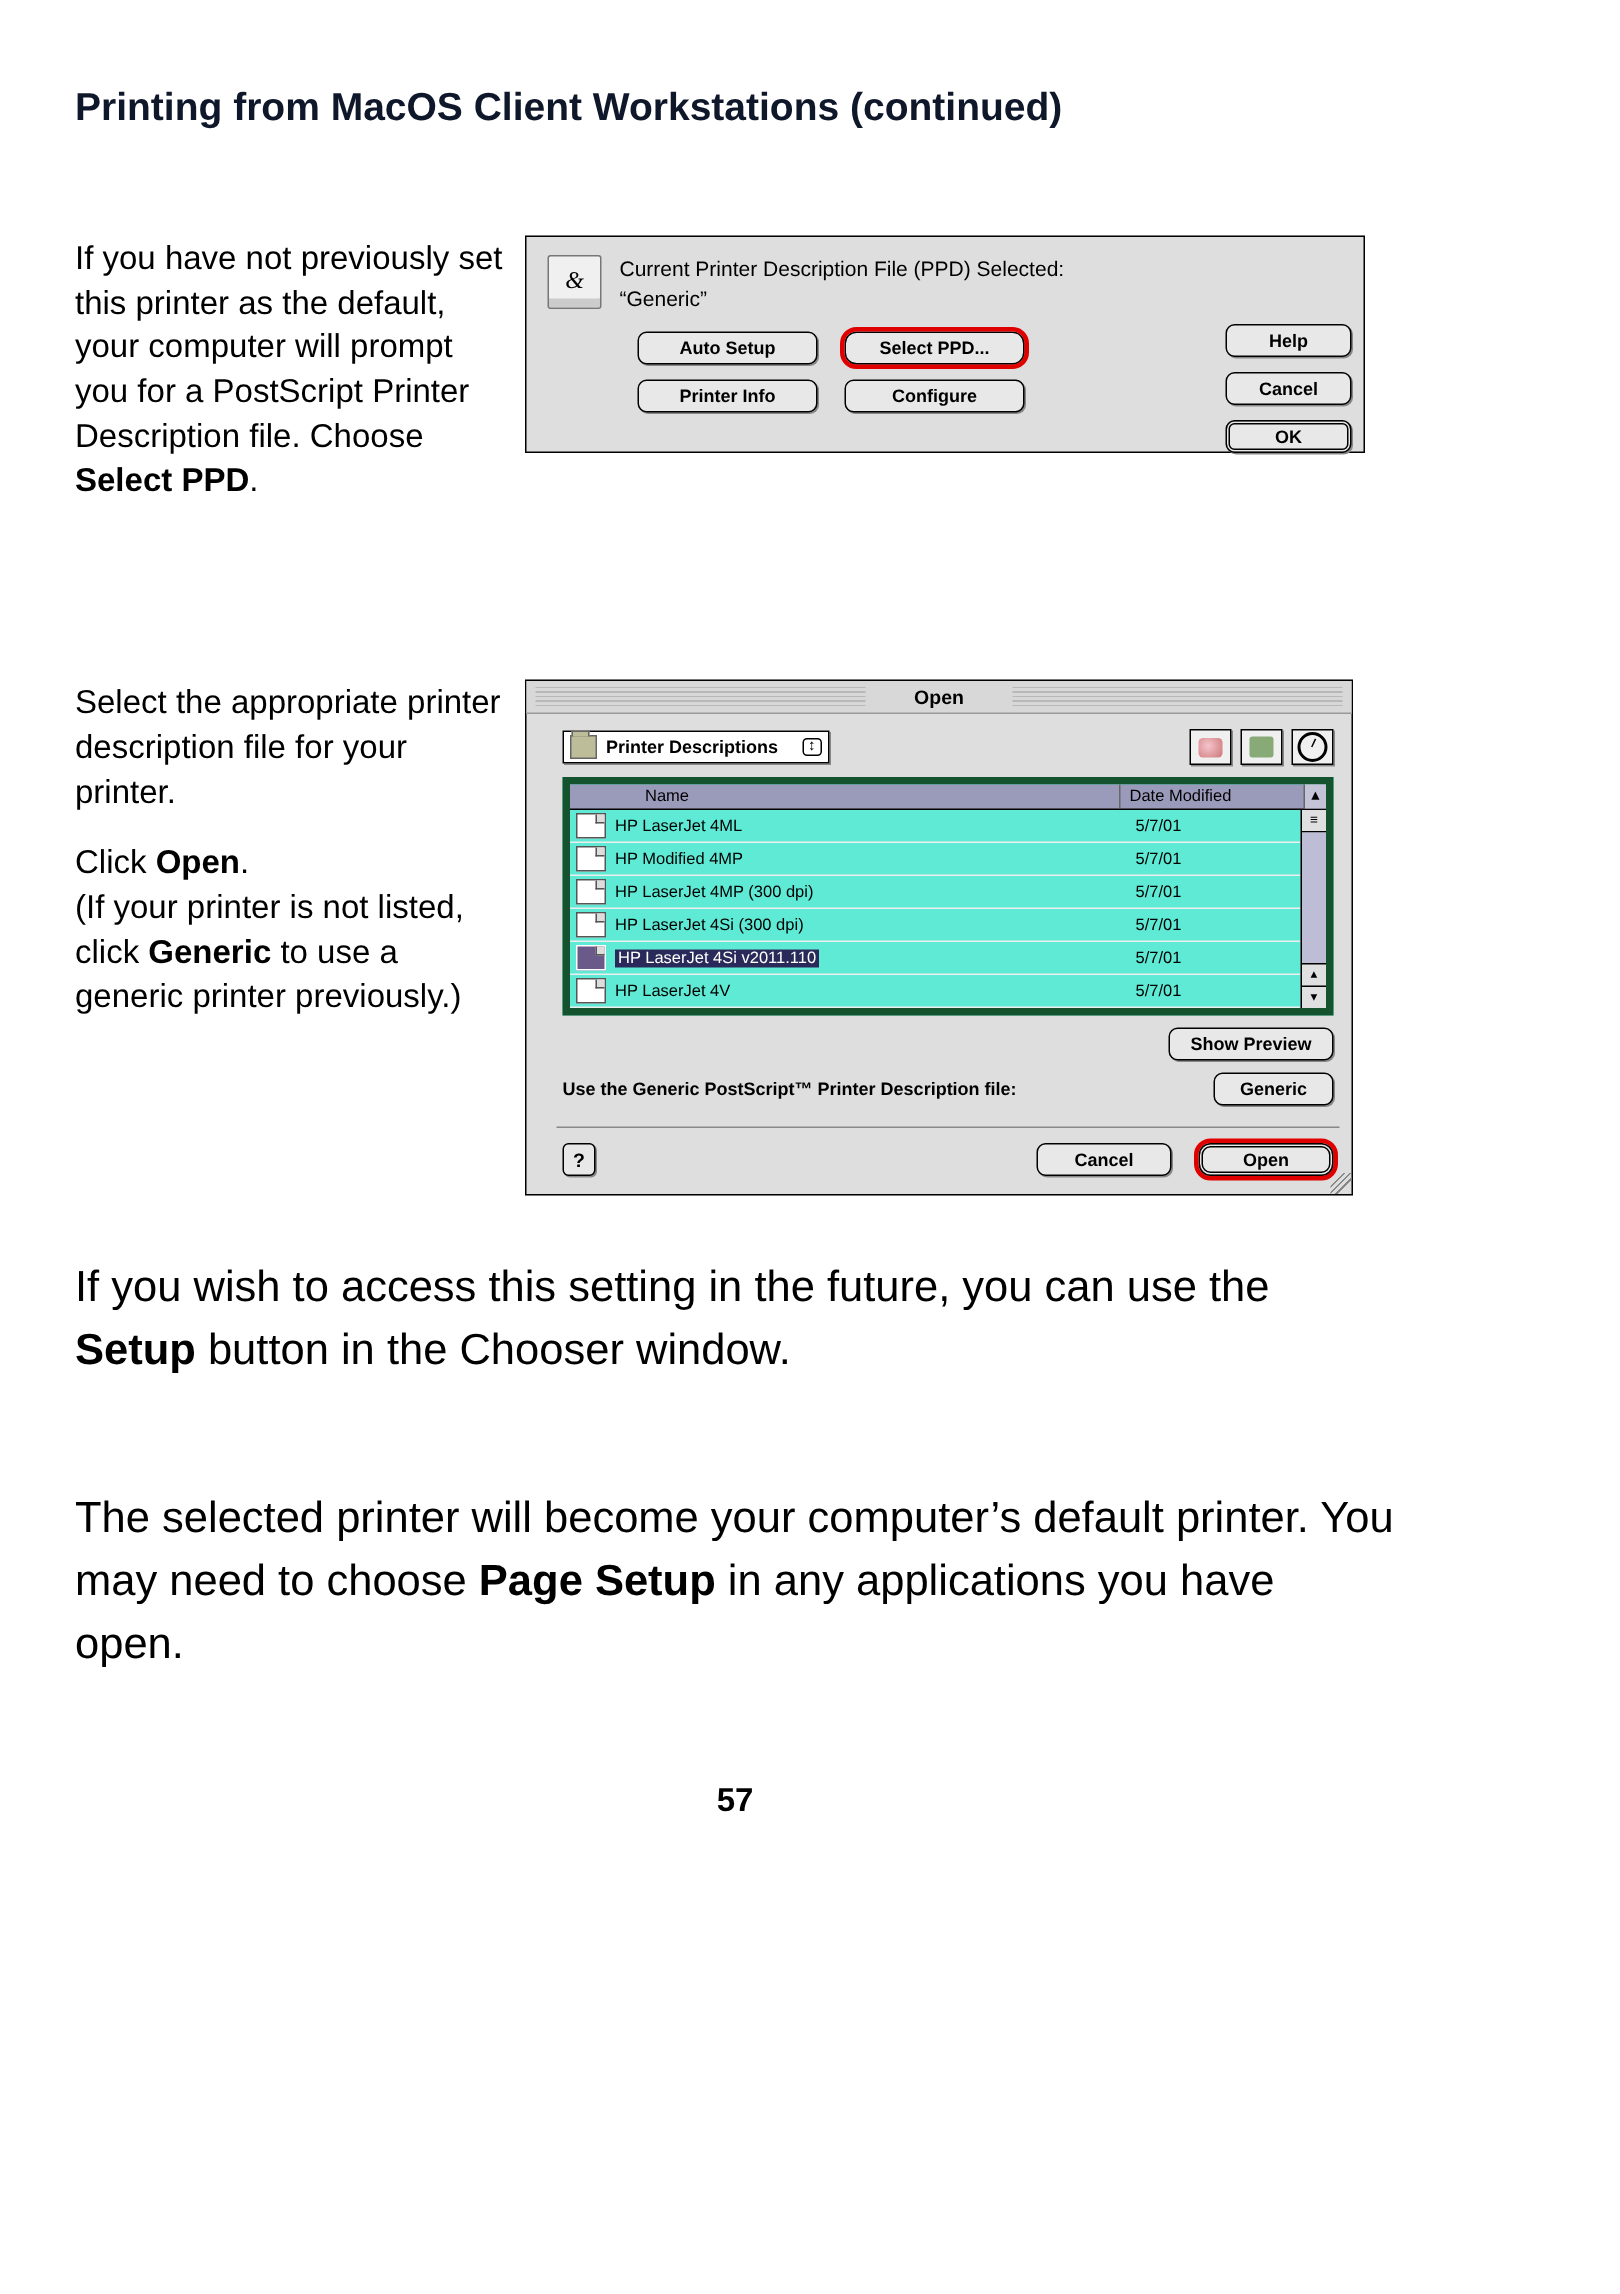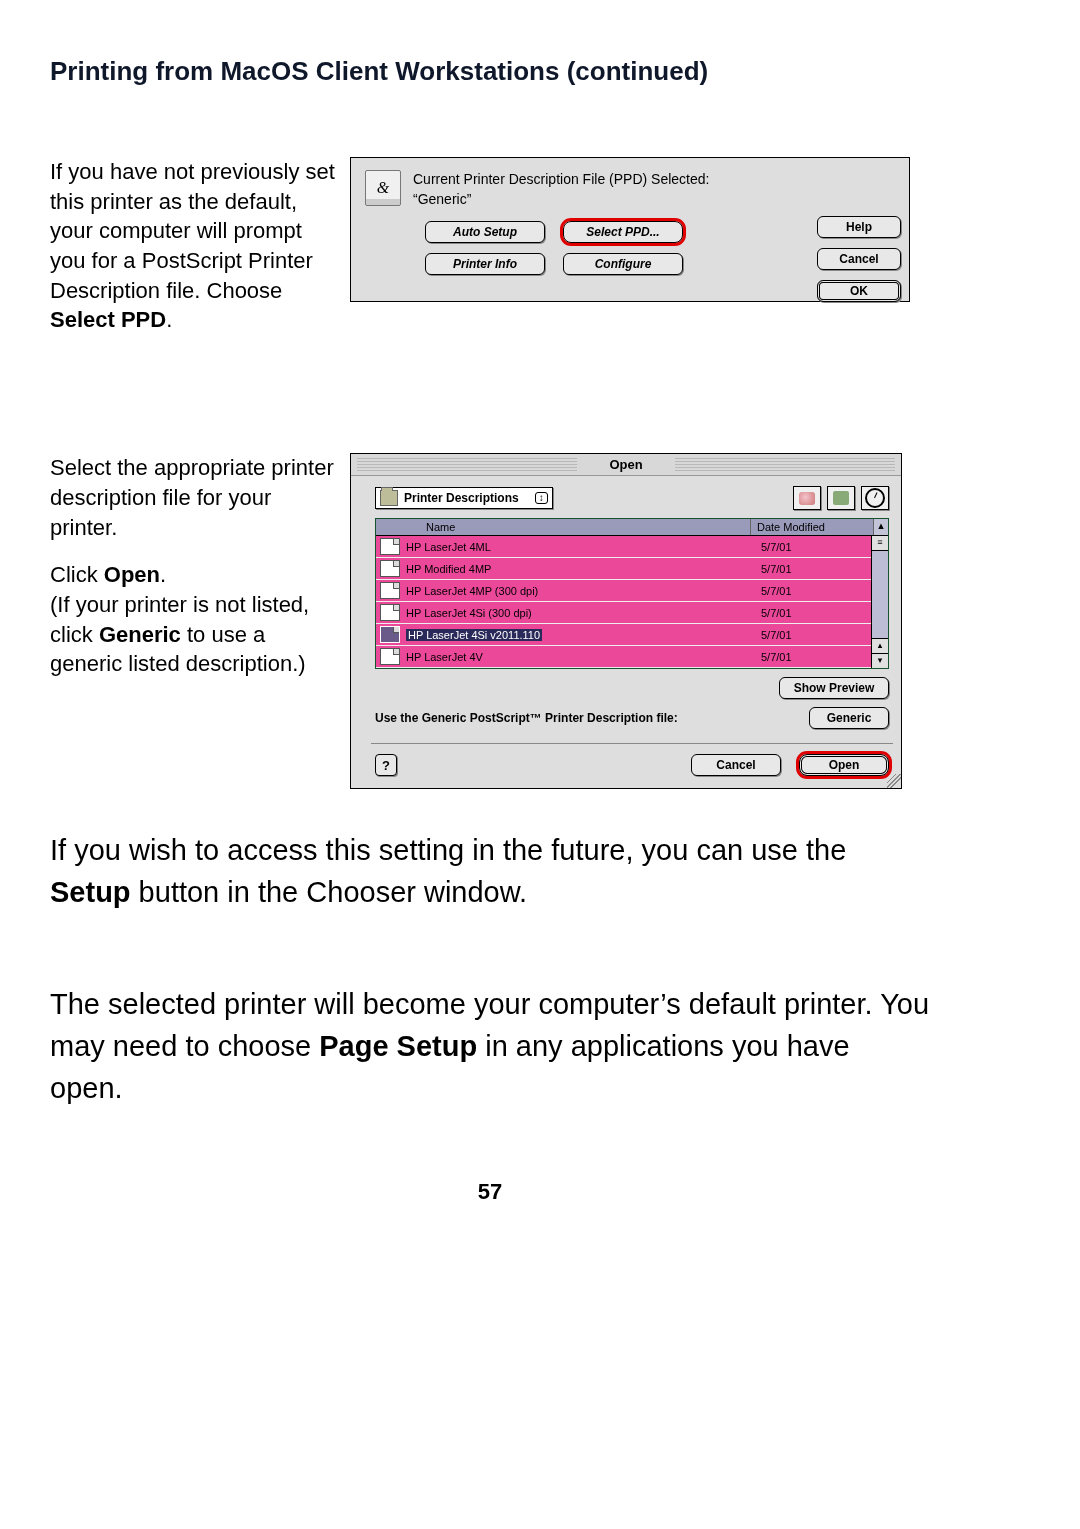--- a/index.html
+++ b/index.html
@@ -66,21 +66,21 @@
     background: #e8e8e8;
     border: 1px solid #000;
     border-radius: 6px;
     padding: 3px 0;
     font-size: 12px;
     font-weight: bold;
     text-align: center;
     box-shadow: 1px 1px 0 #888;
     box-sizing: border-box;
   }
-  .d1-btnrow .macbtn { width: 120px; margin-right: 18px; font-style: italic; }
+  .d1-btnrow .macbtn { width: 120px; margin-right: 18px; }
   .d1-right-col .macbtn { width: 84px; margin-bottom: 10px; }
   .d1-right-col { position: absolute; right: 8px; top: 58px; display:flex; flex-direction:column; align-items:flex-end;}
   .hl-red { outline: 3px solid #e00000; border-radius: 8px; }
   .dblborder { box-shadow: inset 0 0 0 1px #e8e8e8, inset 0 0 0 2px #000, 1px 1px 0 #888; }
 
   
   .d2 {
     width: 550px;
     padding: 0;
   }
@@ -112,21 +112,21 @@
   .popup .folder-ic{width:16px;height:14px;background:#bdbd9a;border:1px solid #666;margin-right:6px;position:relative;}
   .popup .folder-ic::before{content:"";position:absolute;width:10px;height:3px;background:#bdbd9a;border:1px solid #666;border-bottom:none;top:-4px;left:0;}
   .popup .arrows{margin-left:16px;border:1px solid #000;border-radius:3px;padding:0 3px;font-size:10px;line-height:10px;}
   .tool-icons{display:flex;gap:6px;}
   .tool-btn{width:26px;height:22px;border:1px solid #000;background:#f0f0f0;box-shadow:1px 1px 0 #888;display:flex;align-items:center;justify-content:center;}
   .tool-pink{background:radial-gradient(circle at 40% 40%,#f5c4cc,#c77);width:16px;height:13px;border-radius:3px;}
   .tool-desk{background:#8a7;width:16px;height:14px;border-radius:2px;}
   .tool-clock{width:16px;height:16px;border:2px solid #000;border-radius:50%;position:relative;}
   .tool-clock::after{content:"";position:absolute;width:1px;height:6px;background:#000;left:7px;top:2px;transform:rotate(25deg);transform-origin:bottom;}
 
-  .filelist{border:1px solid #14532d;background:#ec4899;}
+  .filelist{border:5px solid #14532d;background:#5eead4;}
   .fl-header{display:flex;background:#9a9abb;font-size:11px;border-bottom:1px solid #000;}
   .fl-header .col-n{flex:1;padding:2px 6px 2px 50px;border-right:1px solid #666;}
   .fl-header .col-d{width:110px;padding:2px 6px;border-right:1px solid #666;}
   .fl-header .col-s{width:14px;background:#c4c4d8;text-align:center;}
   .fl-body{display:flex;}
   .fl-rows{flex:1;}
   .fl-row{display:flex;align-items:center;font-size:11px;padding:2px 4px;border-bottom:1px solid #eee;}
   .fl-row .doc-ic{width:18px;height:15px;background:#fff;border:1px solid #555;margin-right:6px;position:relative;flex-shrink:0;}
   .fl-row .doc-ic::after{content:"";position:absolute;width:5px;height:5px;background:#ddd;border-left:1px solid #555;border-bottom:1px solid #555;right:0;top:0;}
   .fl-row .doc-sel{background:#6a5a8a;border-color:#fff;}
@@ -185,21 +185,21 @@
       <div class="macbtn dblborder">OK</div>
     </div>
   </div>
 </div>
 
 <div class="row" style="margin-bottom:40px;">
   <div class="instr">
     <p>Select the appropriate printer description file for your printer.</p>
     <p>
       <span>Click </span><b>Open</b><span>.</span><br>
-      <span>(If your printer is not listed, click </span><b>Generic</b><span> to use a generic listed description.)</span>
+      <span>(If your printer is not listed, click </span><b>Generic</b><span> to use a generic printer previously.)</span>
     </p>
   </div>
   <div class="d2wrap">
   <div class="dialog d2">
     <div class="d2-titlebar"><span style="background:#d8d8d8;padding:0 10px;position:relative;z-index:1;">Open</span></div>
     <div class="d2-body">
       <div class="d2-toprow">
         <div class="popup">
           <span class="folder-ic"></span>
           <span>Printer Descriptions</span>

